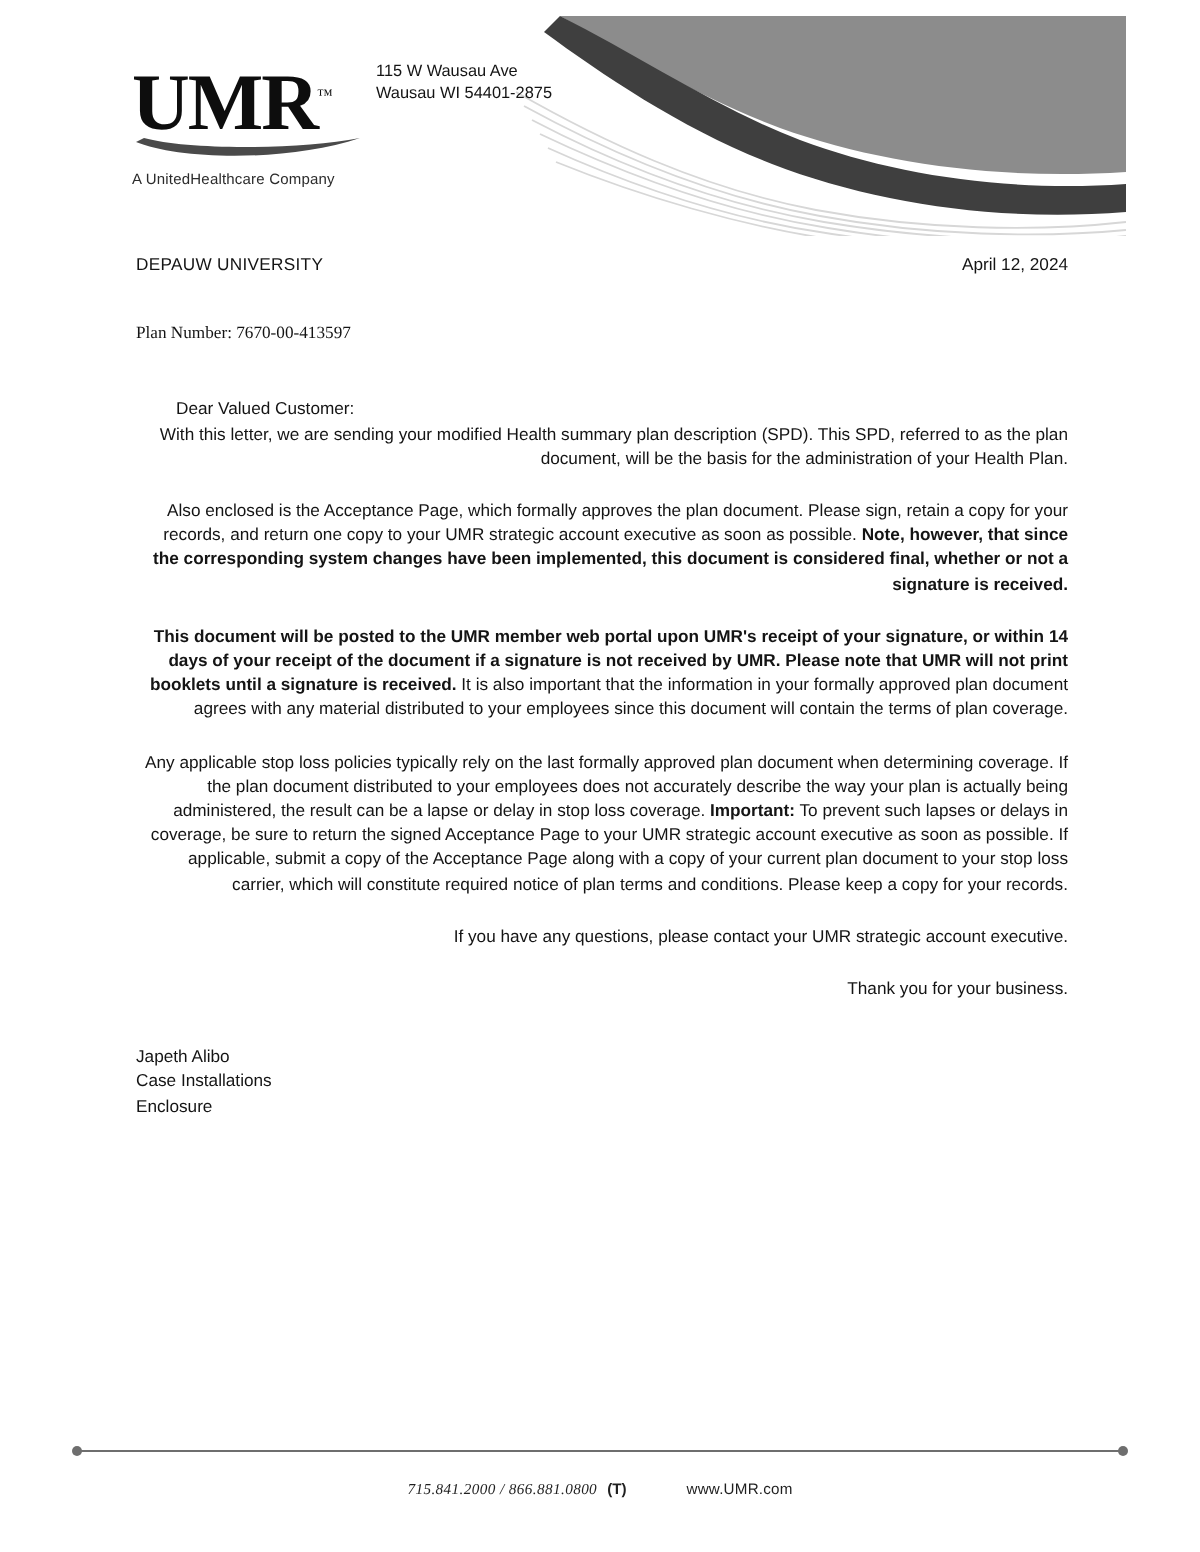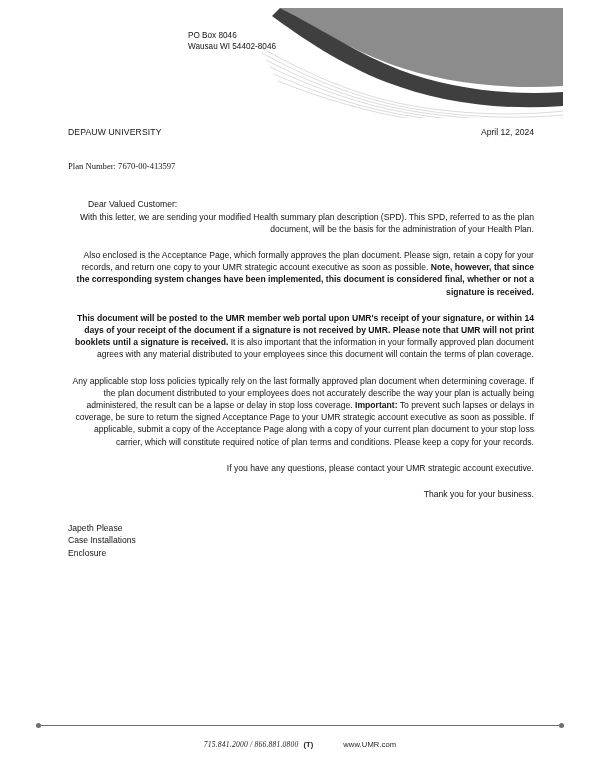--- a/index.html
+++ b/index.html
@@ -181,25 +181,34 @@
     <g stroke="#d7d7d7" stroke-width="0.9" fill="none">
       <path d="M 8 38 C 50 62 100 86 158 97 C 212 107 268 108 313 103"></path>
       <path d="M 12 45 C 54 68 104 90 160 100 C 214 110 270 111 313 107"></path>
       <path d="M 16 52 C 58 74 108 94 162 103 C 216 112 272 114 313 110"></path>
       <path d="M 20 59 C 62 79 112 98 164 106 C 218 115 274 117 313 114"></path>
       <path d="M 24 66 C 66 85 116 102 166 109 C 220 117 276 120 313 117"></path>
       <path d="M 28 73 C 70 90 120 105 168 112 C 222 120 278 123 313 120"></path>
     </g>
   </svg>
 
+  <div class="logo-block">
+    <div class="logo-mark">
+      <div class="logo-word"><span>UMR</span><span class="logo-tm">™</span></div>
+      <svg class="logo-swish" viewBox="0 0 112 12" preserveAspectRatio="none">
+        <path d="M 0 2 C 22 11 76 12 112 0 C 80 6 26 6 4 0 Z" fill="#4a4a4a"></path>
+      </svg>
+    </div>
+    <div class="logo-tagline">A UnitedHealthcare Company</div>
+  </div>
 
   <div class="address-block">
     <div class="grp">
-      <div>PO Box 8046</div>
-      <div>Wausau WI 54402-8046</div>
+      <div>115 W Wausau Ave</div>
+      <div>Wausau WI 54401-2875</div>
     </div>
   </div>
 </div>
 
 <div class="letter-body">
 
   <div class="row-top">
     <div class="recipient">DEPAUW UNIVERSITY</div>
     <div class="date">April 12, 2024</div>
   </div>
@@ -216,21 +225,21 @@
 
   <p class="para"><span>Any applicable stop loss policies typically rely on the last formally approved plan document when determining coverage.  If the plan document distributed to your employees does not accurately describe the way your plan is actually being administered, the result can be a lapse or delay in stop loss coverage. </span><span class="b">Important:</span><span>  To prevent such lapses or delays in coverage, be sure to return the signed Acceptance Page to your UMR strategic account executive as soon as possible.  If applicable, submit a copy of the Acceptance Page along with a copy of your current plan document to your stop loss carrier, which will constitute required notice of plan terms and conditions.  Please keep a copy for your records.</span></p>
 
   <p class="para">If you have any questions, please contact your UMR strategic account executive.</p>
 
   <p class="para">Thank you for your business.</p>
 
   <div style="height:22px"></div>
 
   <div>
-    <div>Japeth Please</div>
+    <div>Japeth Alibo</div>
     <div>Case Installations</div>
     <div>Enclosure</div>
   </div>
 </div>
 
 <div class="footer">
   <div class="rule-wrap">
     <div class="rule-dot left"></div>
     <div class="rule"></div>
     <div class="rule-dot right"></div>

